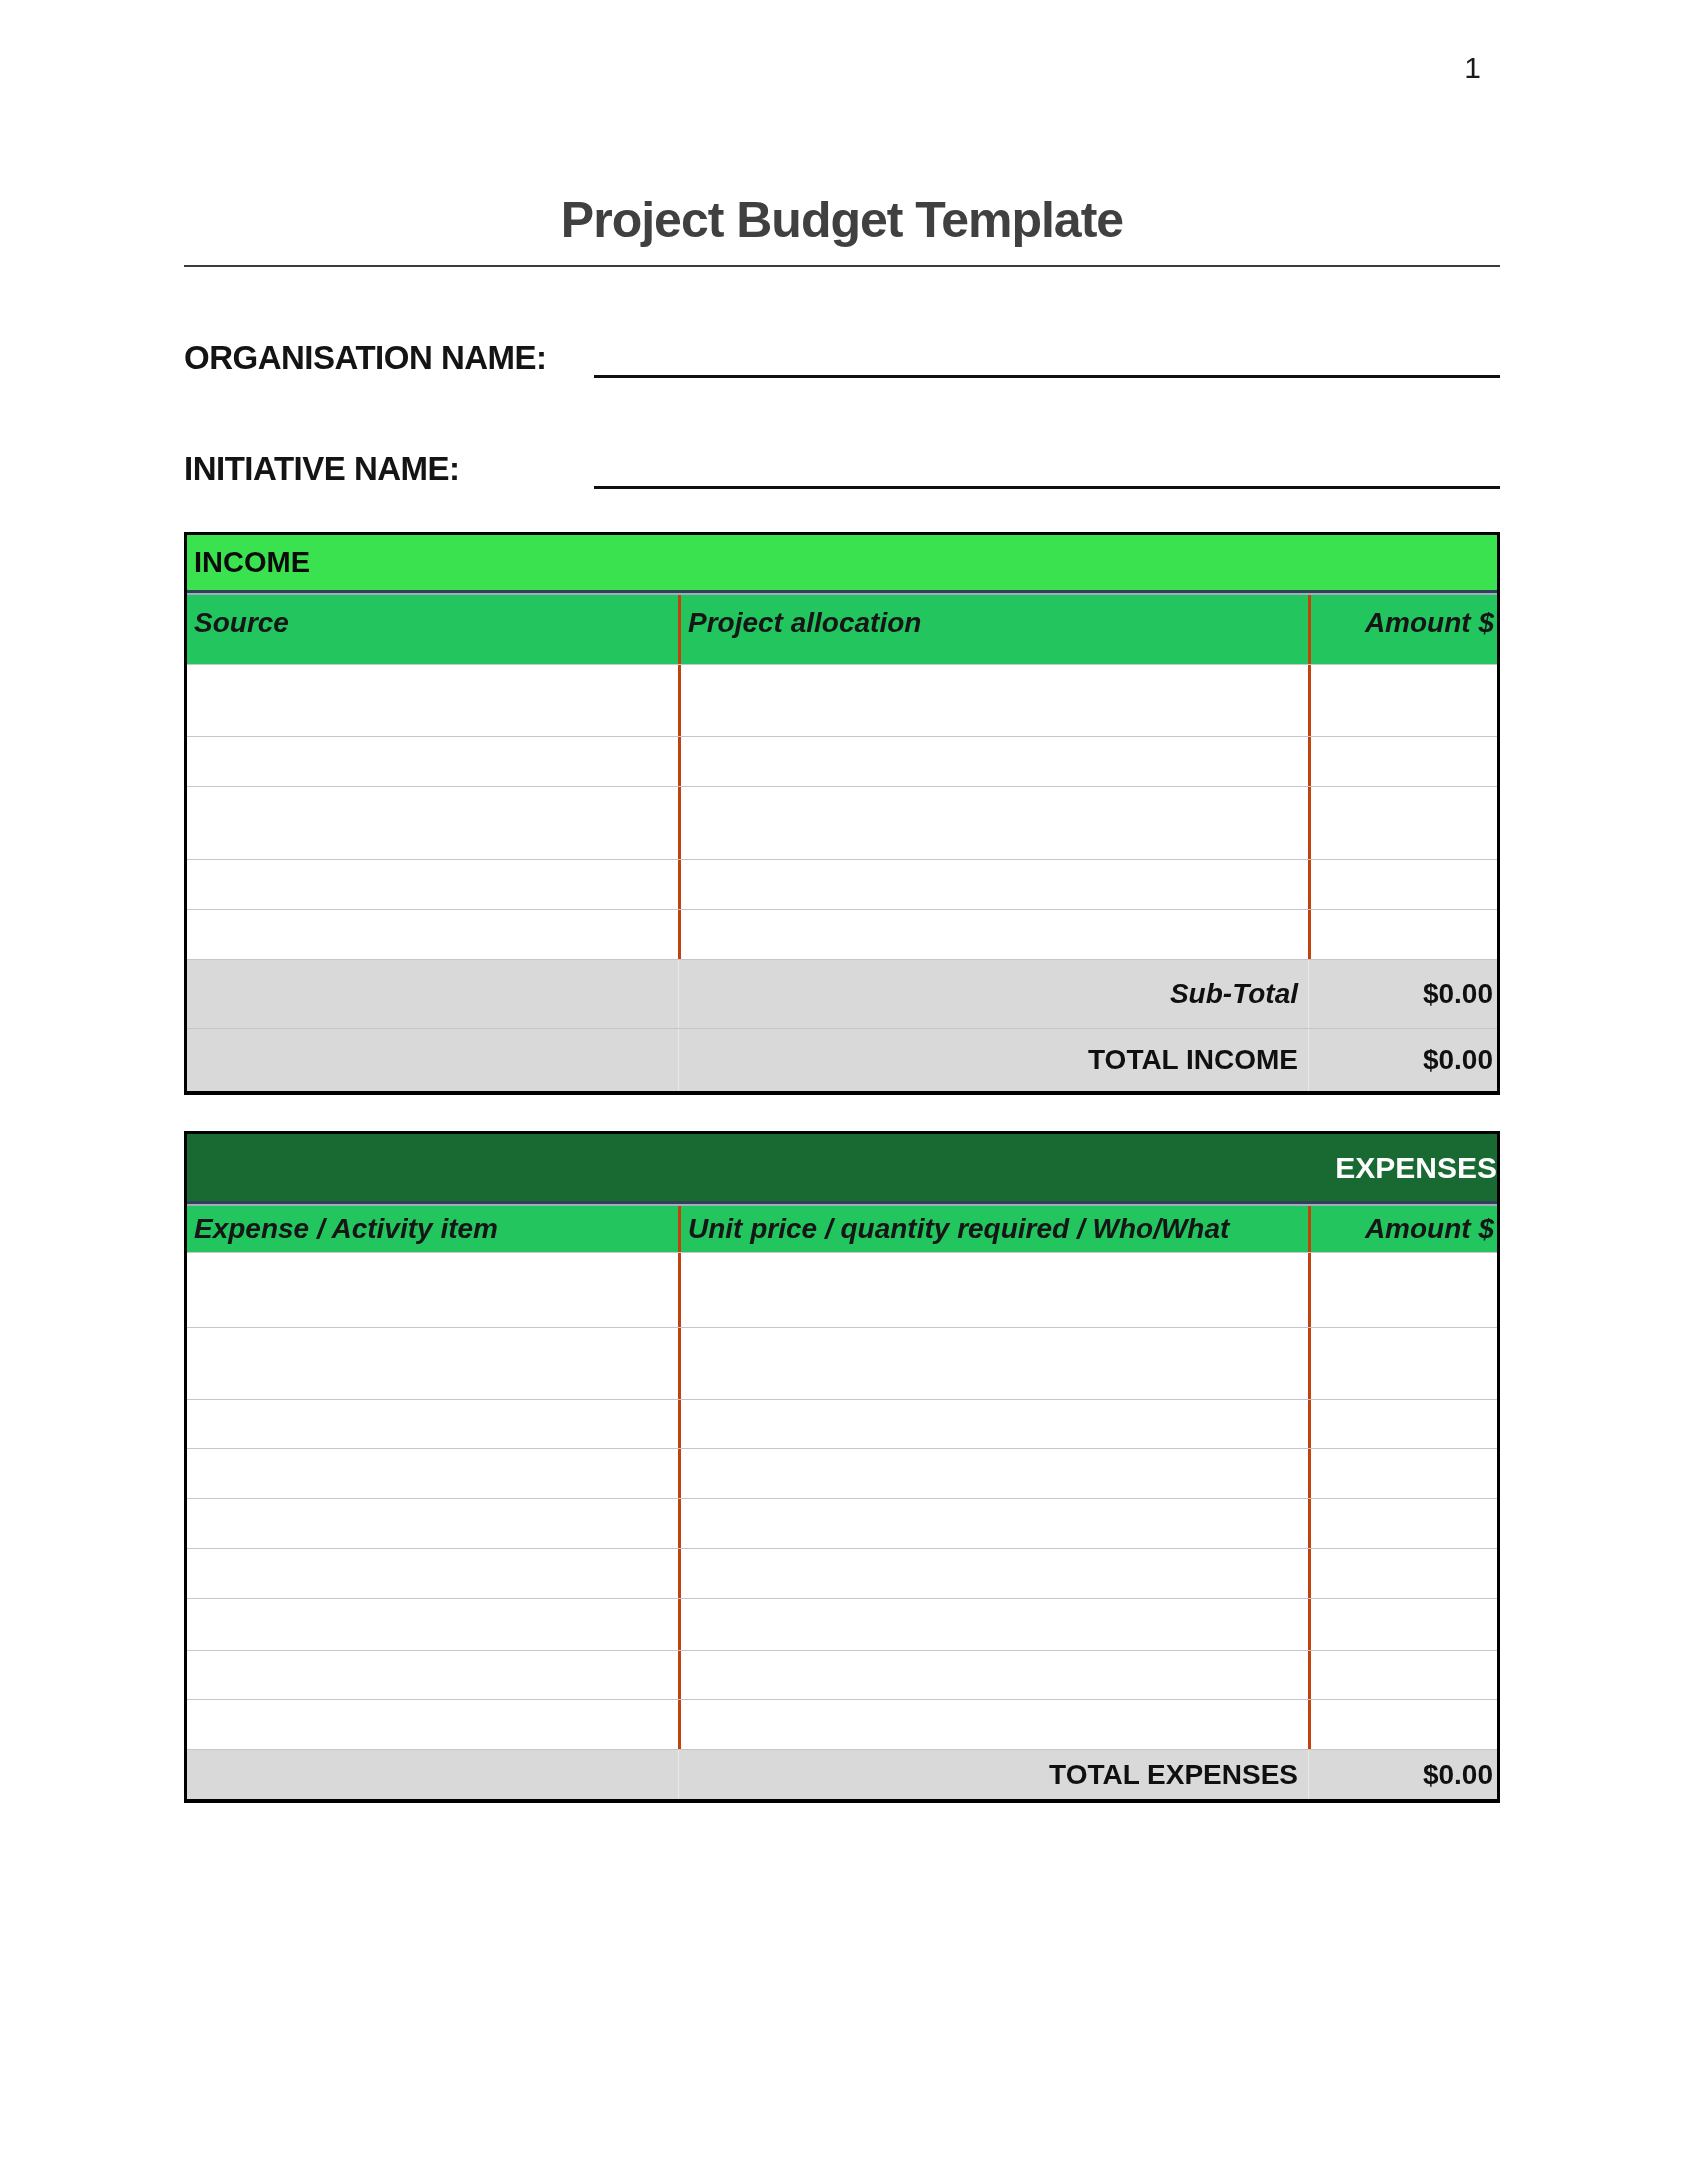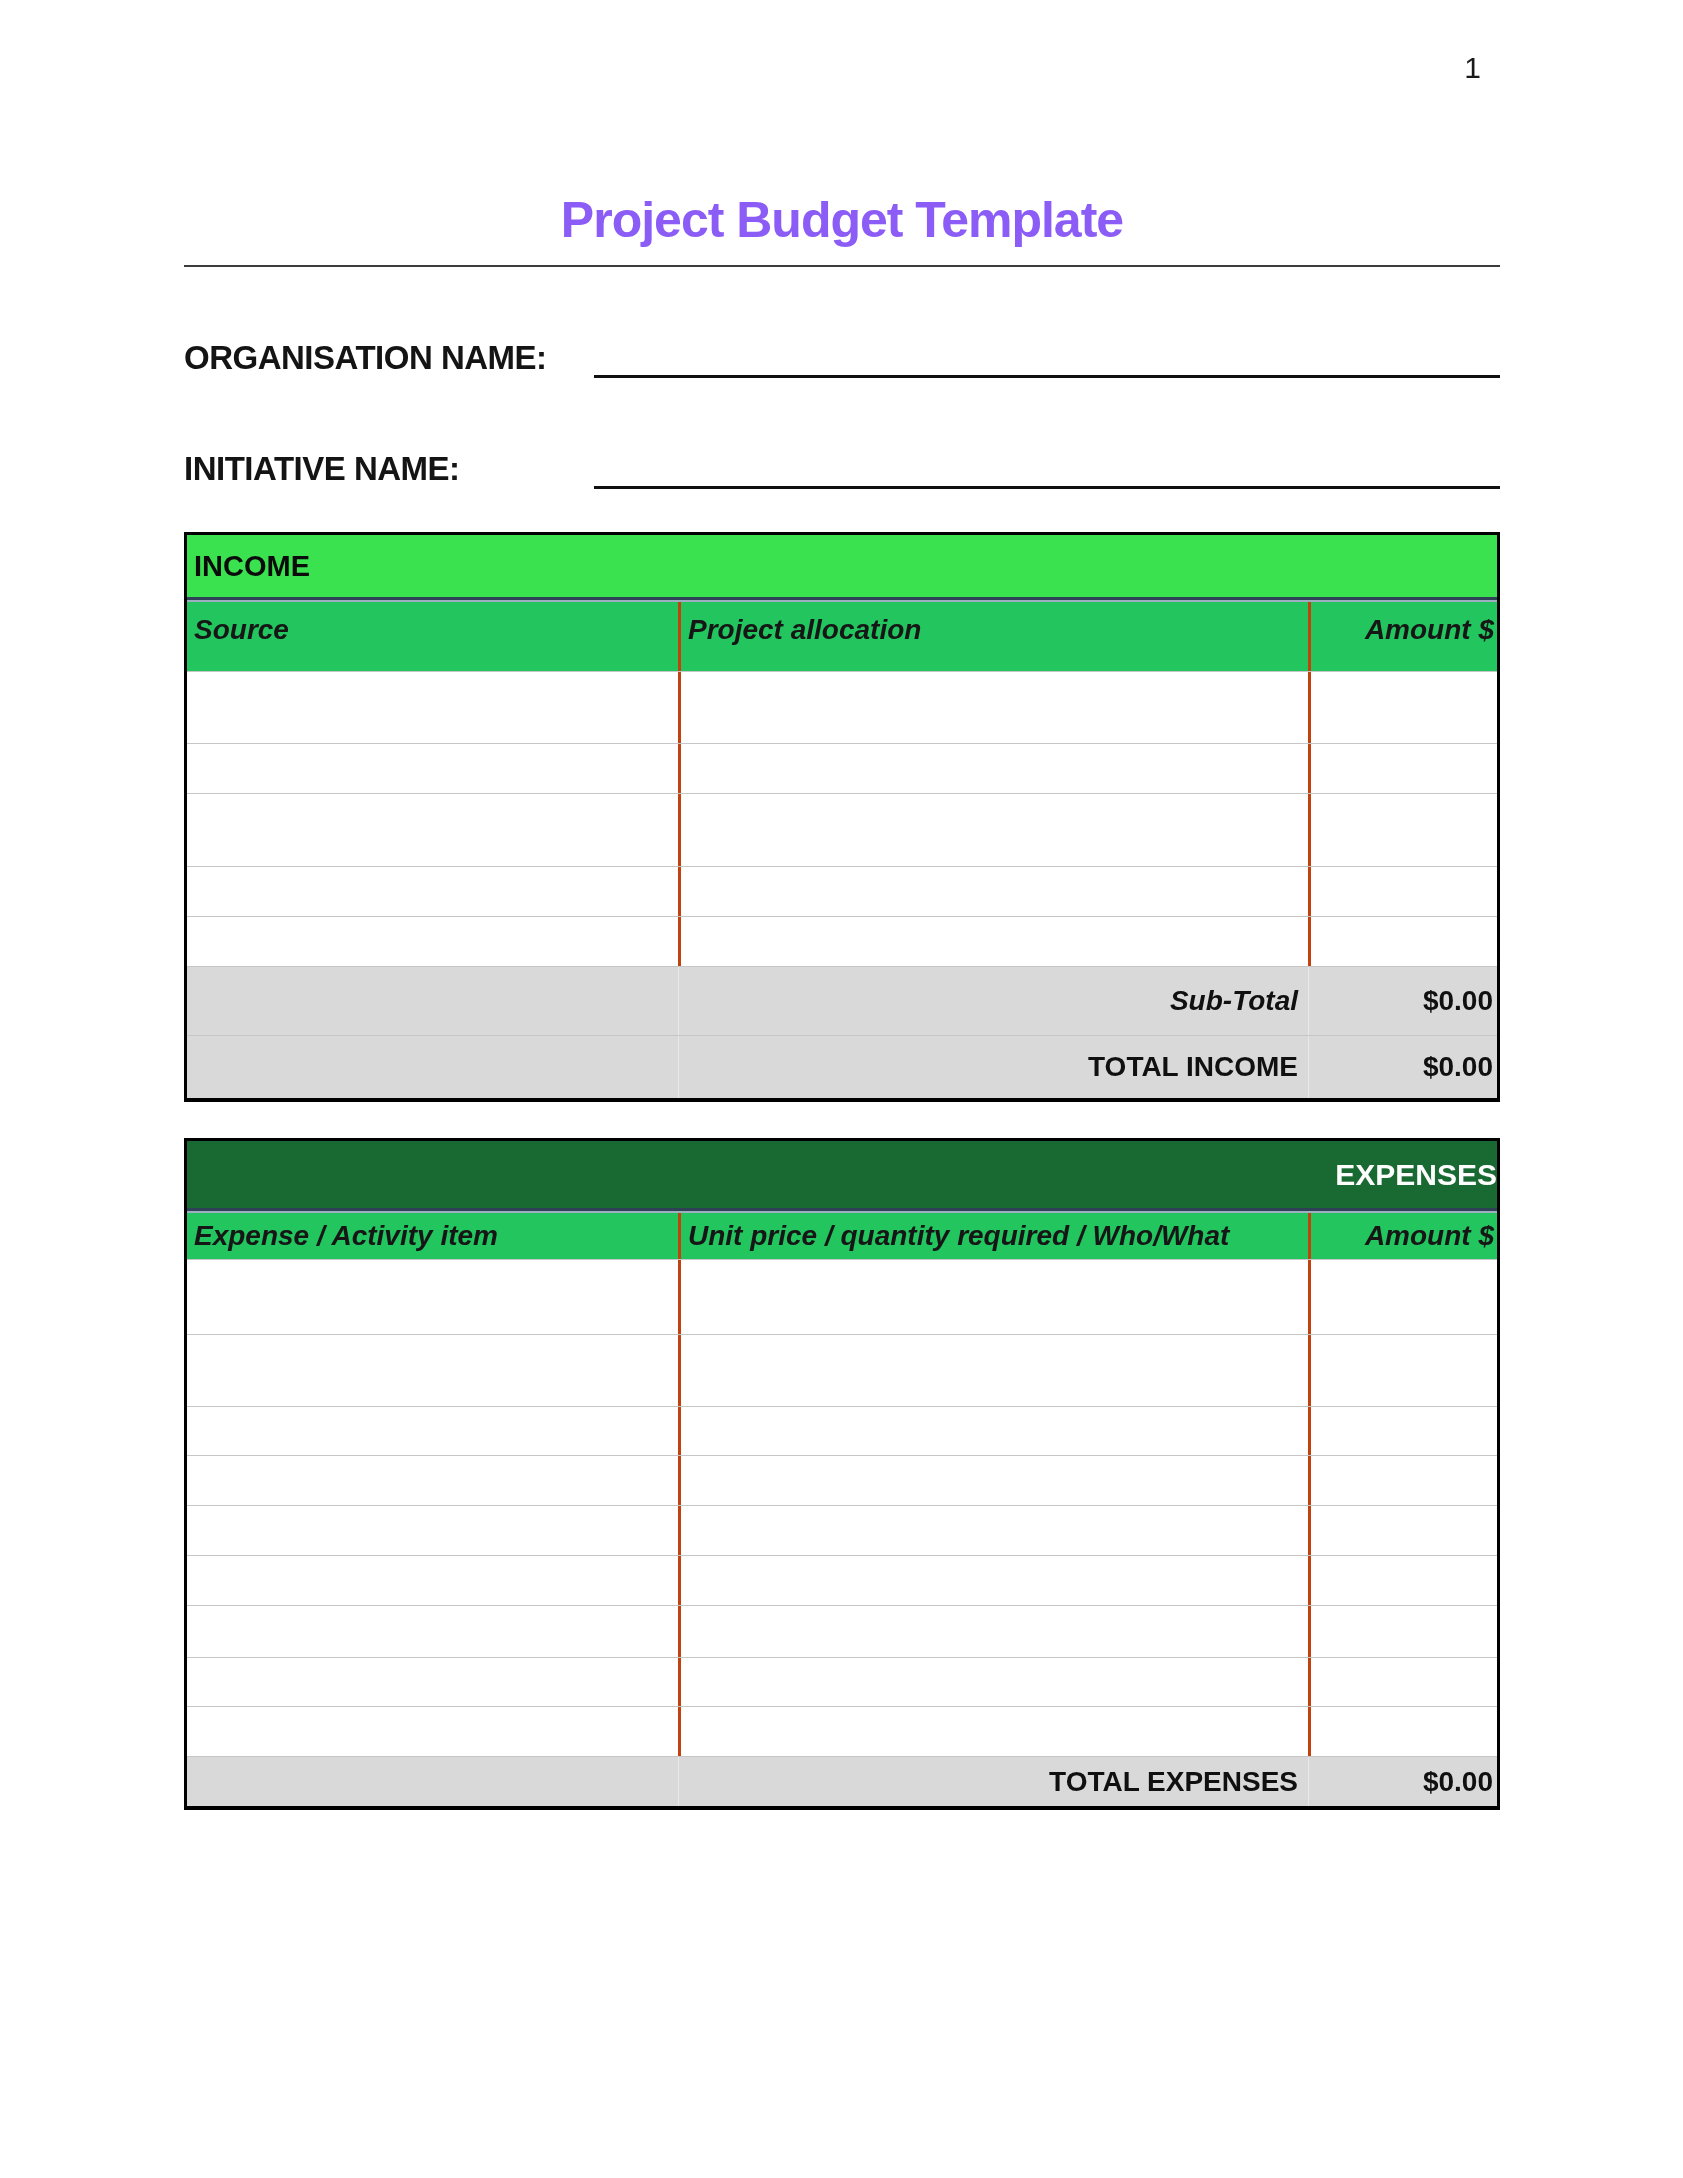--- a/index.html
+++ b/index.html
@@ -25,21 +25,21 @@
   .content {
     padding: 0 183px 0 184px; 
   }
 
   .doc-title {
     margin-top: 188px;
     text-align: center;
     font-size: 50px;
     font-weight: 700;
     letter-spacing: -1px;
-    color: #8b5cf6;
+    color: #404040;
     line-height: 1.3;
   }
 
   .title-rule {
     margin-top: 12px;
     border-top: 2px solid #3b3b3b;
     height: 0;
   }
 
   .field-row {
@@ -70,21 +70,21 @@
   }
   .income-table { margin-top: 43px; }
   .expenses-table { margin-top: 36px; }
 
   .section-bar {
     display: flex;
     align-items: center;
     padding-left: 7px;
   }
   .income-bar {
-    height: 62px;
+    height: 55px;
     background: #3be24f;
     text-align: center;
   }
   .income-bar .section-title {
     font-size: 29px;
     font-weight: 700;
     color: #0b0b0b;
   }
   .expenses-bar {
     height: 67px;

